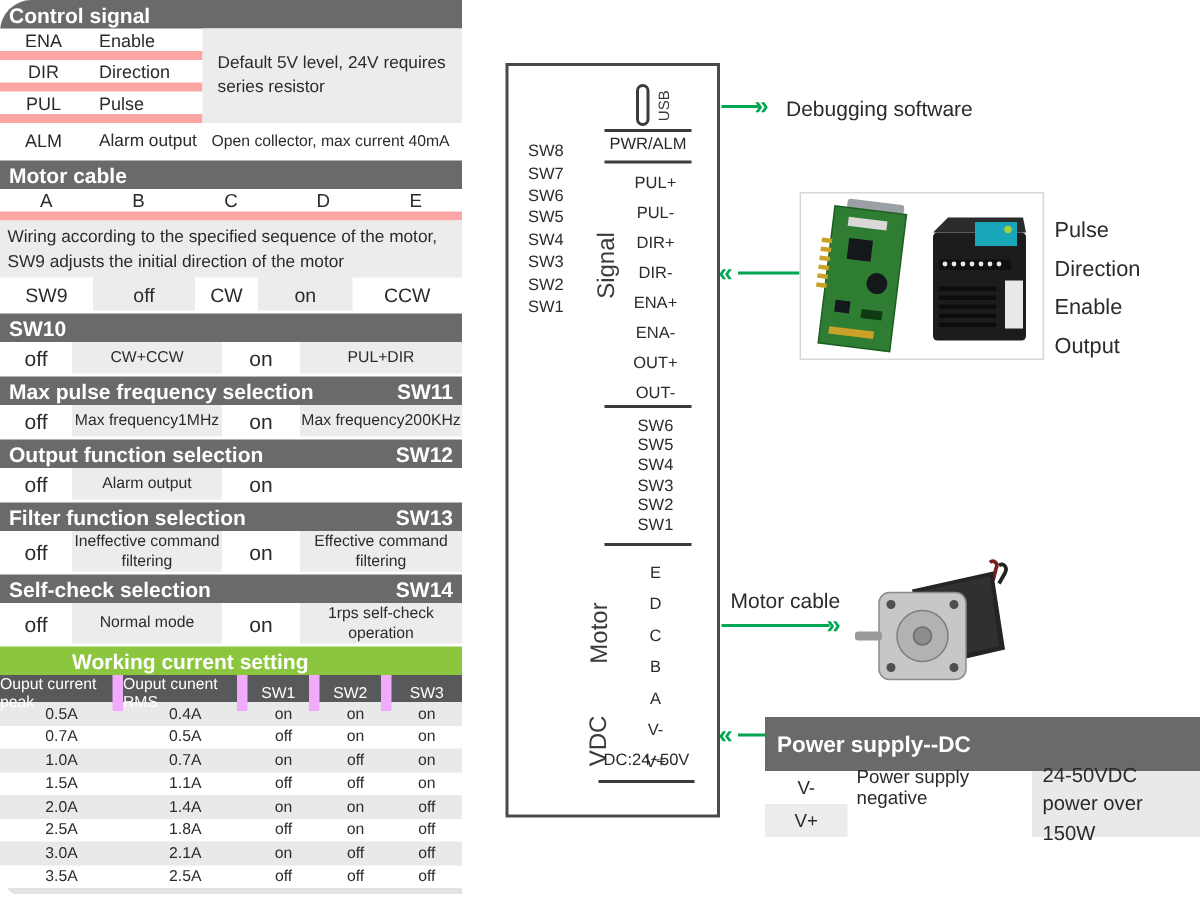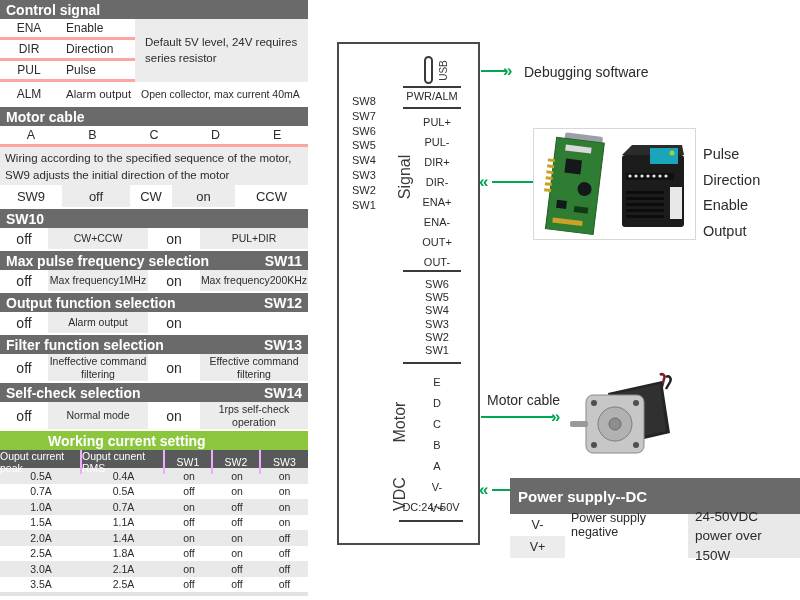--- a/index.html
+++ b/index.html
@@ -1,46 +1,46 @@
 <!DOCTYPE html>
 <html><head>
 <meta charset="utf-8">
 <style>
   * { box-sizing: border-box; margin: 0; padding: 0; }
   html,body { background:#fff; }
   .page { position:relative; width:800px; height:600px; background:#fff; overflow:hidden;
-          font-family:"Liberation Sans", sans-serif; color:#2b2b2b; }
+          font-family:"Liberation Sans", sans-serif; color:#2b2b2b;border-radius:21px; }
 
   
   .left { position:absolute; left:0; top:5; width:308px; }
   .sec-h { display:flex; justify-content:space-between; align-items:center;
            background:#6a6a6a; color:#fff; font-size:14px; font-weight:bold;
            height:19px; padding:0 6px; margin-top:2px; }
   .sec-h.green { background:#8cc63e;padding-left:48px; }
   .grid { display:grid; }
   .c { display:flex; align-items:center; justify-content:center; }
   .l { display:flex; align-items:center; }
   .gray { background:#ececec; }
-  .bb { border-bottom:3px solid #fca5a5; }
+  .bb { border-bottom:6px solid #fca5a5; }
 
   .cs { grid-template-columns:58px 77px 173px; grid-template-rows:21px 21px 21px 23px; font-size:12px; }
   .cs .note3 { grid-column:3; grid-row:1/4; background:#ececec; font-size:11.5px; padding:0 10px; line-height:1.35; }
   .cs .alm-note { font-size:10.5px; padding-left:6px; }
 
   .mc-pins { grid-template-columns:repeat(5,1fr); height:21px; font-size:12.5px; }
   .mc-note { background:#ececec; font-size:11.5px; line-height:1.45; padding:3px 5px; height:38px; }
   .sw9 { grid-template-columns:62px 68px 42px 63px 73px; height:22px; font-size:13px; }
 
   .swrow { grid-template-columns:48px 100px 52px 108px; height:21px; }
   .swrow.tall { height:27px; }
   .swrow .oo { font-size:14px; }
   .swrow .val { font-size:10.5px; background:#ececec; text-align:center; line-height:1.15; }
 
   .wc-head { grid-template-columns:82px 83px 48px 48px 47px; height:18px; background:#58595b; color:#fff; font-size:10.5px; }
-  .wc-head .c { border-right:2px solid #f0abfc; }
+  .wc-head .c { border-right:7px solid #f0abfc; }
   .wc-head .c:last-child { border-right:none; }
   .wc-row { grid-template-columns:82px 83px 48px 48px 47px; height:15.5px; font-size:10.5px; }
   .wc-row.odd { background:#e9e9e9; }
   .wc-strip { height:4px; background:#e3e3e3; }
 
   
   .driver { position:absolute; left:337px; top:42px; width:143px; height:503px;
             border:2px solid #4a4a4a; background:#fff; }
   .abs { position:absolute;text-align:right; }
   .divline { position:absolute; height:2px; background:#3a3a3a; }

